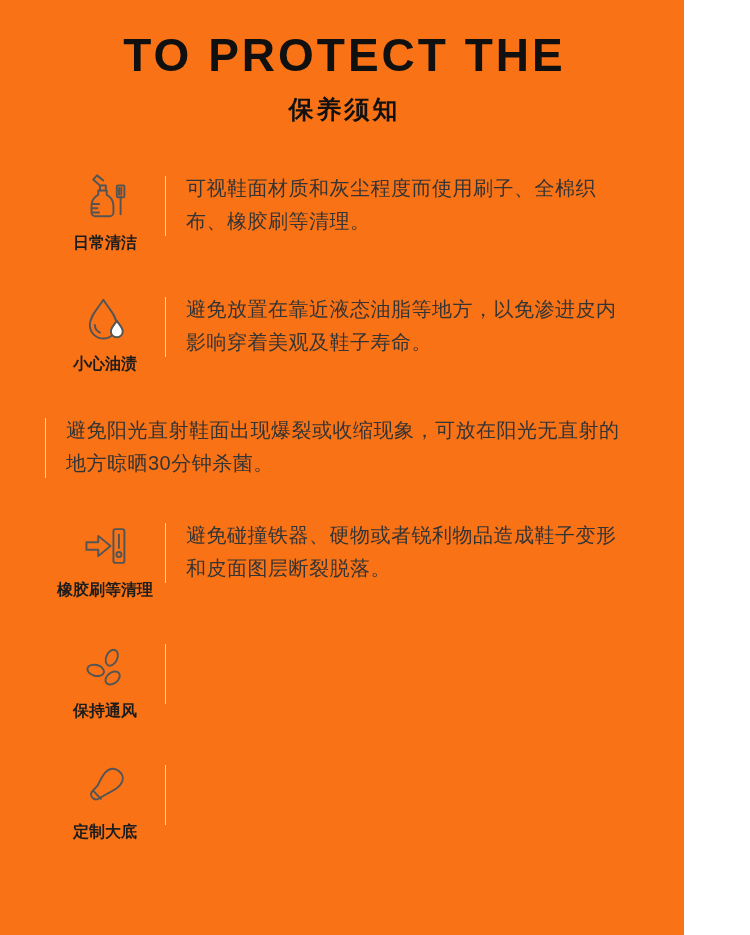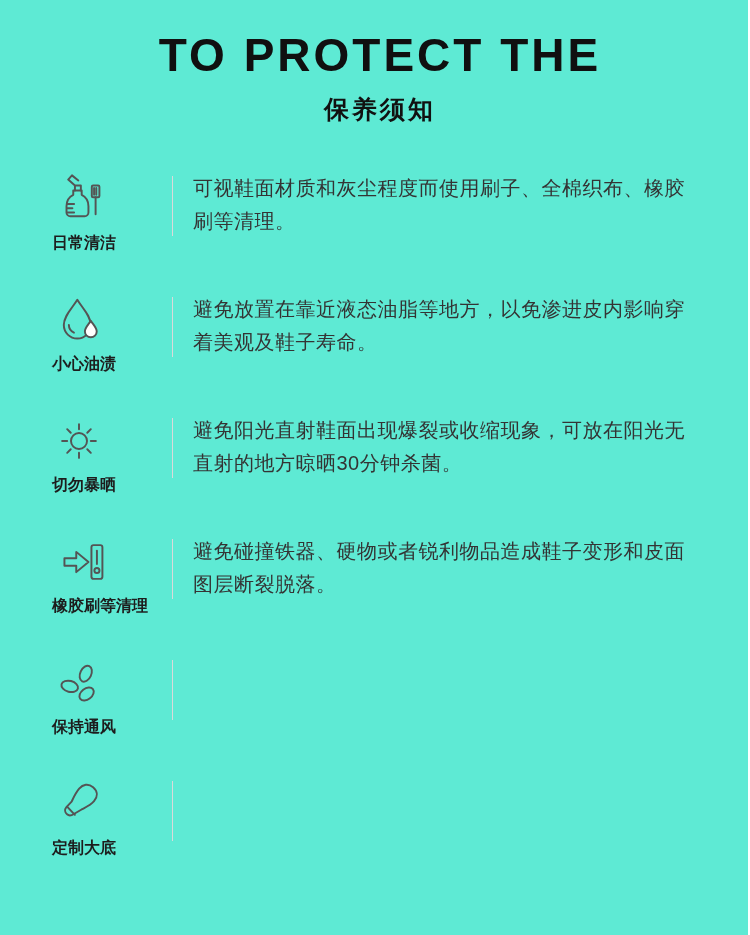--- a/index.html
+++ b/index.html
@@ -1,21 +1,21 @@
 <!DOCTYPE html>
 <html><head>
 <meta charset="utf-8">
 <style>
   html, body { margin: 0; padding: 0; background: #ffffff; }
   .page {
-    width: 748px;
+    width: 684px;
     height: 935px;
-    background: #5eead4;
+    background: #f97316;
     box-sizing: border-box;
-    padding: 30px 0 0 12px;
+    padding: 30px 0 0 5px;
     font-family: "Liberation Sans", "DejaVu Sans", sans-serif;
     overflow: hidden;
   }
   .header { text-align: center; margin-bottom: 46px; }
   .title-en {
     font-size: 46px;
     font-weight: 700;
     letter-spacing: 3px;
     color: #101010;
     line-height: 1.1;
@@ -32,21 +32,21 @@
     align-items: flex-start;
     margin-bottom: 39px;
     padding-left: 40px;
     padding-right: 58px;
   }
   .icon-col {
     width: 120px;
     flex-shrink: 0;
     display: flex;
     flex-direction: column;
-    align-items: flex-start;
+    align-items: center;
   }
   .icon-box {
     height: 54px;
     display: flex;
     align-items: center;
     justify-content: center;
   }
   .icon-box svg { stroke: #545454; fill: none; stroke-width: 2.3; stroke-linecap: round; stroke-linejoin: round; }
   .label {
     margin-top: 7px;
@@ -108,29 +108,20 @@
           <path fill="#ffffff" d="M46 33 c-3 4.5 -7 8.5 -7 12.5 a7 7 0 0 0 14 0 c0 -4 -4 -8 -7 -12.5 z"></path>
         </svg>
       </div>
       <div class="label">小心油渍</div>
     </div>
     <div class="divider"></div>
     <div class="text">避免放置在靠近液态油脂等地方，以免渗进皮内影响穿着美观及鞋子寿命。</div>
   </div>
 
   <div class="section">
-    <div class="icon-col">
-      <div class="icon-box">
-        <svg width="54" height="54" viewBox="0 0 64 64">
-          <circle cx="32" cy="32" r="9.5"></circle>
-          <path d="M32 12 v6 M32 46 v6 M12 32 h6 M46 32 h6 M18 18 l4.2 4.2 M46 18 l-4.2 4.2 M18 46 l4.2 -4.2 M46 46 l-4.2 -4.2"></path>
-        </svg>
-      </div>
-      <div class="label">切勿暴晒</div>
-    </div>
     <div class="divider"></div>
     <div class="text">避免阳光直射鞋面出现爆裂或收缩现象，可放在阳光无直射的地方晾晒30分钟杀菌。</div>
   </div>
 
   <div class="section">
     <div class="icon-col">
       <div class="icon-box">
         <svg width="62" height="54" viewBox="0 0 72 64">
           <path d="M14 27.5 h14 v-7.5 L42.5 32 L28 44 v-7.5 H14 z"></path>
           <rect x="46" y="12" width="13" height="40" rx="2.5"></rect>

